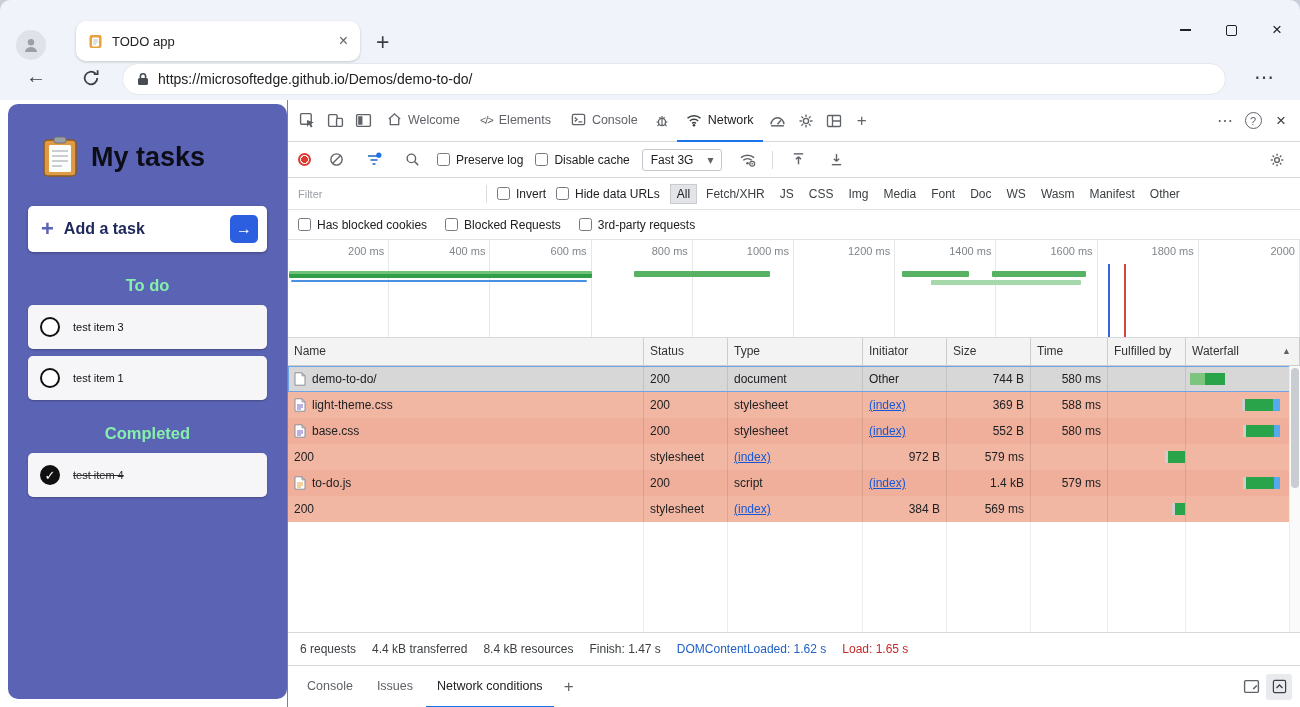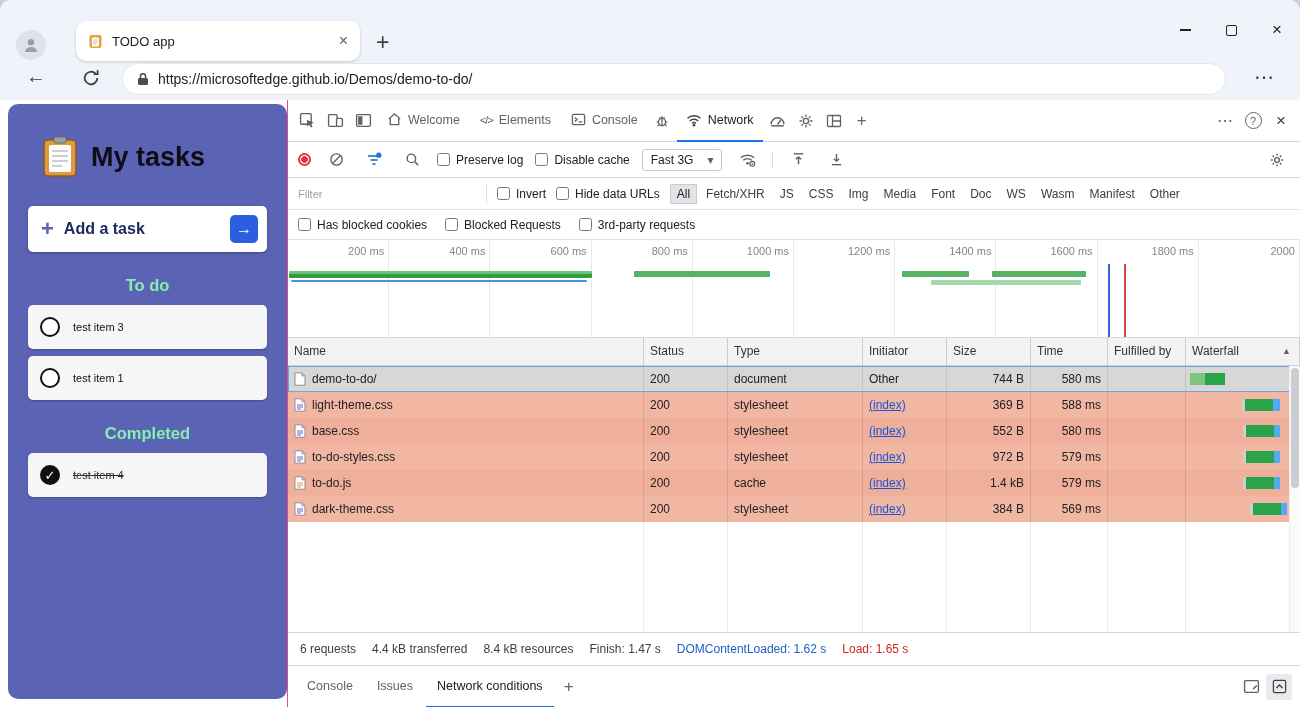--- a/index.html
+++ b/index.html
@@ -484,28 +484,20 @@
           <div class="td wf">
             <span class="wbar" style="left:57px;width:37px;">
                 <i style="flex:0 0 3px;background:#cfcfcf;"></i>
                 <i style="flex:1;background:#2aa44b;"></i>
                 <i style="flex:0 0 6px;background:#55a9ef;"></i>
               </span>
           </div>
         </div>
 
         <div class="dt-row grid-cols sa">
-          <div class="td name">
-            <svg width="12" height="14" viewBox="0 0 12 14">
-                <path d="M1 .8h7l3 3v9.4H1z" fill="#fff" stroke="#8a8f98"></path>
-                <path d="M8 .8v3h3" fill="none" stroke="#8a8f98"></path>
-                <path d="M3 7h6M3 9h6M3 11h4" stroke="#7b61c4"></path>
-              </svg>
-            <span>to-do-styles.css</span>
-          </div>
           <div class="td">200</div>
           <div class="td">stylesheet</div>
           <div class="td"><span class="link">(index)</span></div>
           <div class="td num">972 B</div>
           <div class="td num">579 ms</div>
           <div class="td"></div>
           <div class="td wf">
             <span class="wbar" style="left:57px;width:37px;">
                 <i style="flex:0 0 3px;background:#cfcfcf;"></i>
                 <i style="flex:1;background:#2aa44b;"></i>
@@ -517,43 +509,35 @@
         <div class="dt-row grid-cols sb">
           <div class="td name">
             <svg width="12" height="14" viewBox="0 0 12 14">
                 <path d="M1 .8h7l3 3v9.4H1z" fill="#fff" stroke="#8a8f98"></path>
                 <path d="M8 .8v3h3" fill="none" stroke="#8a8f98"></path>
                 <path d="M3 7h6M3 9h6M3 11h4" stroke="#e8a33d"></path>
               </svg>
             <span>to-do.js</span>
           </div>
           <div class="td">200</div>
-          <div class="td">cache</div>
+          <div class="td">script</div>
           <div class="td"><span class="link">(index)</span></div>
           <div class="td num">1.4 kB</div>
           <div class="td num">579 ms</div>
           <div class="td"></div>
           <div class="td wf">
             <span class="wbar" style="left:57px;width:37px;">
                 <i style="flex:0 0 3px;background:#cfcfcf;"></i>
                 <i style="flex:1;background:#2aa44b;"></i>
                 <i style="flex:0 0 6px;background:#55a9ef;"></i>
               </span>
           </div>
         </div>
 
         <div class="dt-row grid-cols sa">
-          <div class="td name">
-            <svg width="12" height="14" viewBox="0 0 12 14">
-                <path d="M1 .8h7l3 3v9.4H1z" fill="#fff" stroke="#8a8f98"></path>
-                <path d="M8 .8v3h3" fill="none" stroke="#8a8f98"></path>
-                <path d="M3 7h6M3 9h6M3 11h4" stroke="#7b61c4"></path>
-              </svg>
-            <span>dark-theme.css</span>
-          </div>
           <div class="td">200</div>
           <div class="td">stylesheet</div>
           <div class="td"><span class="link">(index)</span></div>
           <div class="td num">384 B</div>
           <div class="td num">569 ms</div>
           <div class="td"></div>
           <div class="td wf">
             <span class="wbar" style="left:64px;width:37px;">
                 <i style="flex:0 0 3px;background:#cfcfcf;"></i>
                 <i style="flex:1;background:#2aa44b;"></i>

